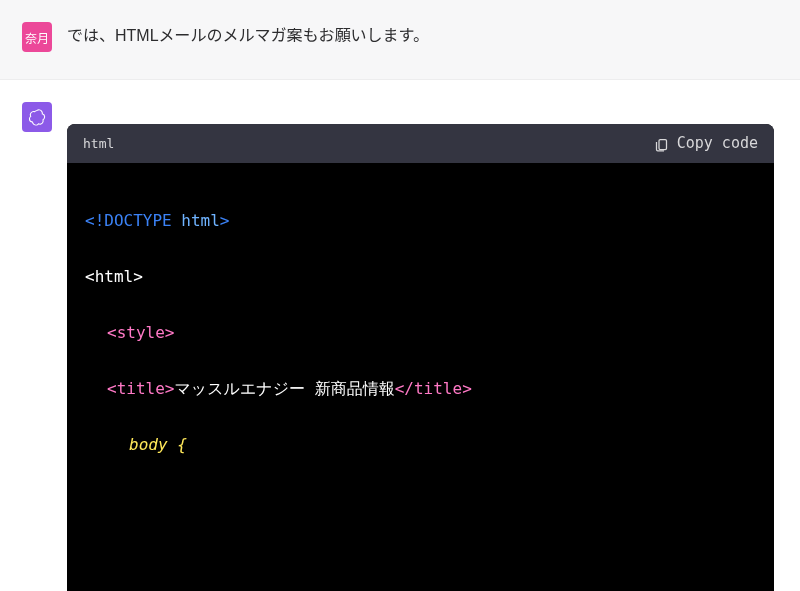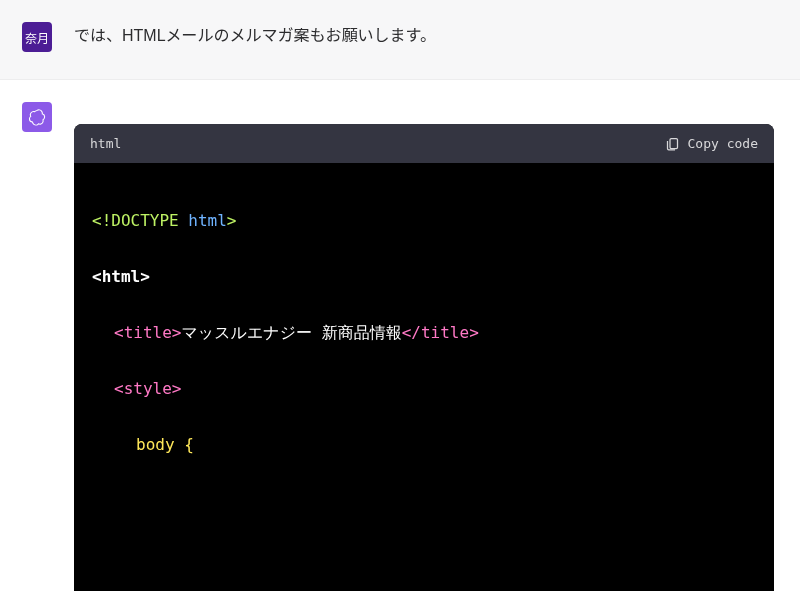--- a/index.html
+++ b/index.html
@@ -20,26 +20,26 @@
   .assistant-msg { background: #ffffff; }
 
   .avatar {
     width: 30px; height: 30px;
     border-radius: 4px;
     flex: 0 0 30px;
     display: flex; align-items: center; justify-content: center;
     font-size: 12px;
     color: #fff;
   }
-  .avatar-user { background: #4c1d95; }
+  .avatar-user { background: #ec4899; }
   .avatar-bot  { background: #8c5ae8; }
   .avatar-bot svg { width: 18px; height: 18px; }
 
   .msg-body {
-    margin-left: 22px;
+    margin-left: 15px;
     flex: 1 1 auto;
     font-size: 16px;
     line-height: 1.8;
     color: #2c2c2e;
   }
   .msg-body p { margin-bottom: 6px; }
 
   
   .code-block {
     margin-top: 22px;
@@ -52,46 +52,46 @@
     background: #343541;
     color: #d8d8da;
     display: flex;
     align-items: center;
     justify-content: space-between;
     padding: 8px 16px;
     font-size: 13px;
   }
   .copy-btn {
     display: flex;
-    align-items: flex-start;
+    align-items: flex-end;
     gap: 8px;
-    font-size: 13px;
+    font-size: 15px;
     color: #d8d8da;
     cursor: pointer;
     background: none;
     border: none;
     font-family: inherit;
   }
   .copy-btn svg { width: 15px; height: 15px; }
 
   .code-body {
     background: #000000;
     padding: 16px 18px 0 18px;
     font-size: 16px;
     line-height: 1.75;
     color: #ffffff;
     white-space: pre;
   }
   .code-line { display: block; }
   .ind1 { padding-left: 22px; }
-  .ind2 { padding-left: 44px; }
-  .tok-doctype { color: #bef264; }
+  .ind2 { padding-left: 44px; font-style: italic; }
+  .tok-doctype { color: #3b82f6; }
   .tok-kw    { color: #6fb3ff; }        
   .tok-tag   { color: #ff79c6; }        
-  .tok-tagw  { color: #ffffff; font-weight: 700; } 
+  .tok-tagw  { color: #ffffff; font-weight: 400; } 
   .tok-txt   { color: #ffffff; }
   .tok-sel   { color: #ffe85a; }        
 </style>
 </head>
 <body>
 
 <div class="message user-msg">
   <div class="avatar avatar-user">
     <span>奈月</span>
   </div>
@@ -115,22 +115,22 @@
           <svg viewBox="0 0 24 24" fill="none" stroke="currentColor" stroke-width="2">
             <rect x="8" y="4" width="12" height="16" rx="2"></rect>
             <path d="M4 8v12a2 2 0 0 0 2 2h10"></path>
           </svg>
           <span>Copy code</span>
         </button>
       </div>
       <div class="code-body">
 <span class="code-line"><span class="tok-doctype">&lt;!DOCTYPE </span><span class="tok-kw">html</span><span class="tok-doctype">&gt;</span></span>
 <span class="code-line"><span class="tok-tagw">&lt;html&gt;</span></span>
+<span class="code-line ind1"><span class="tok-tag">&lt;style&gt;</span></span>
 <span class="code-line ind1"><span class="tok-tag">&lt;title&gt;</span><span class="tok-txt">マッスルエナジー 新商品情報</span><span class="tok-tag">&lt;/title&gt;</span></span>
-<span class="code-line ind1"><span class="tok-tag">&lt;style&gt;</span></span>
 <span class="code-line ind2"><span class="tok-sel">body {</span></span>
 
 
 
 
 
 
       </div>
     </div>
   </div>

